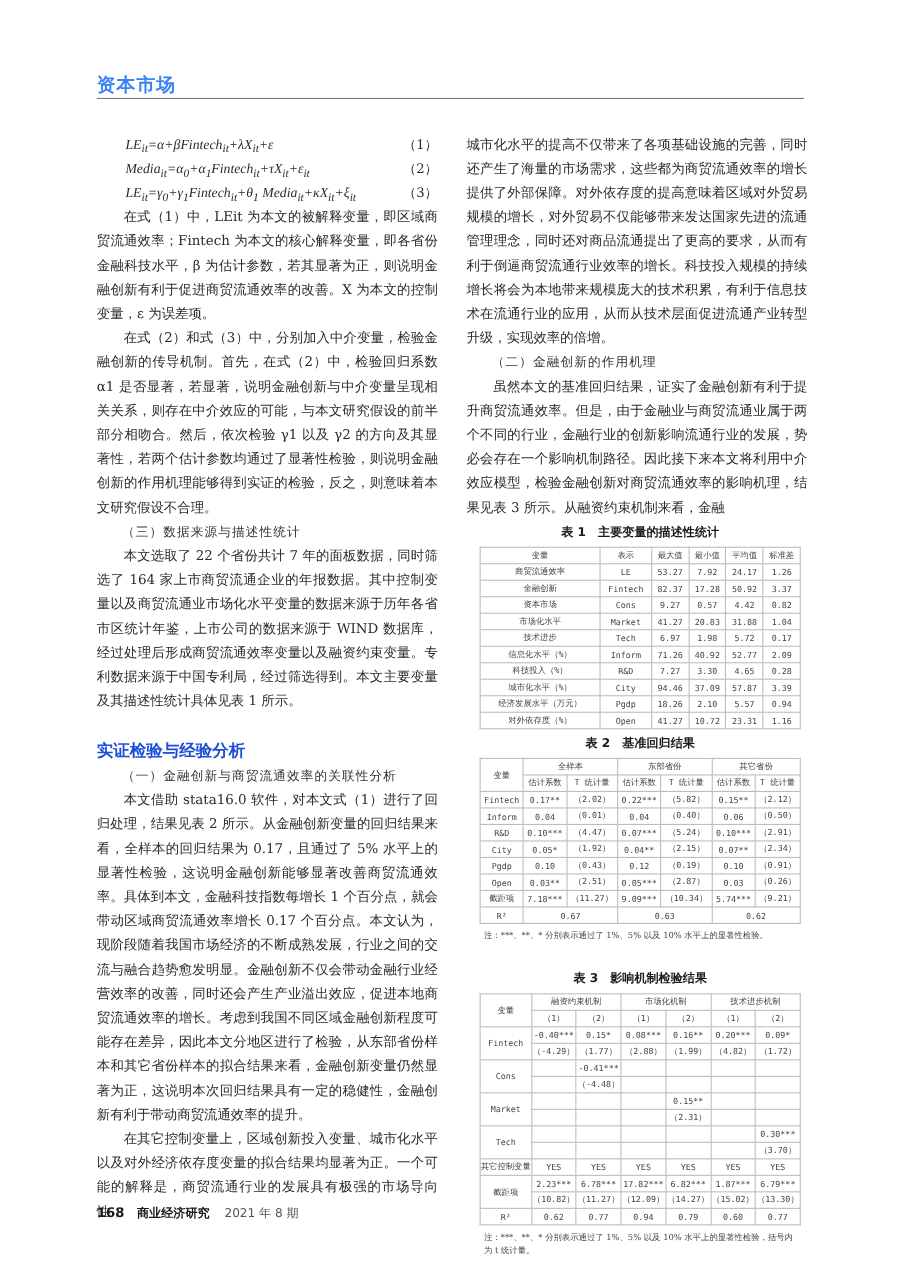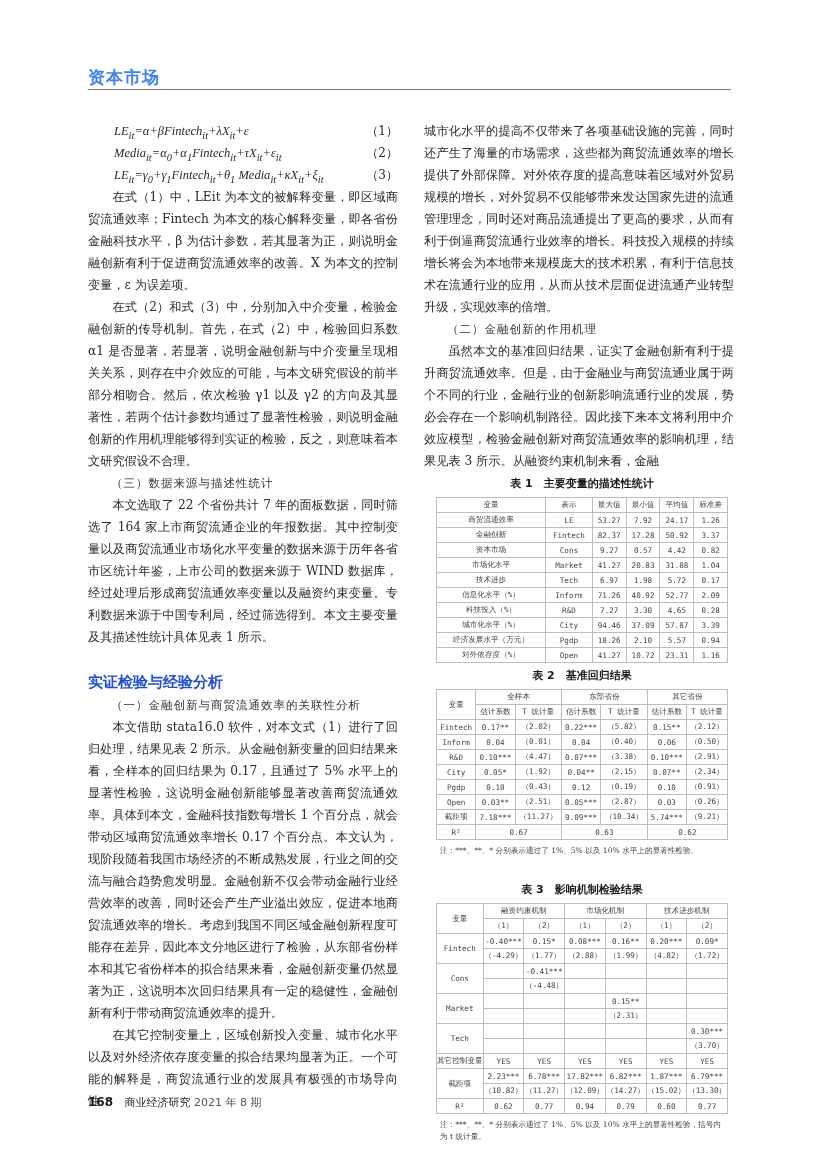--- a/index.html
+++ b/index.html
@@ -24,21 +24,21 @@
   .tbl-title { text-align: center; font-family: "DejaVu Sans", sans-serif; font-weight: bold;
                font-size: 11px; margin-bottom: 6px; color: #1a1a1a; }
   table { border-collapse: collapse; width: 100%; font-family: "DejaVu Sans Mono", monospace;
           font-size: 7.6px; color: #444; }
   td, th { border: 0.8px solid #bdbdbd; text-align: center; padding: 0; height: 14px;
            font-weight: normal; white-space: nowrap; }
   .tbl-note { font-size: 7.6px; color: #444; margin-top: 5px; line-height: 12px; padding-left: 4px; }
   .footer { position: absolute; left: 88px; top: 1095px; font-size: 11px;
             font-family: "DejaVu Sans", sans-serif; color: #1a1a1a; }
   .footer .pg { font-weight: bold; font-size: 12px; margin-right: 8px; }
-  .footer .jn { font-weight: normal; margin-right: 0; }
+  .footer .jn { font-weight: bold; margin-right: 10px; }
   .footer .is { color: #555; }
 </style>
 </head>
 <body>
 
 <div class="header-title">资本市场</div>
 <div class="header-rule"></div>
 
 <div class="col col-left">
   <div class="eq">
@@ -204,21 +204,21 @@
           <td>0.04</td>
           <td>（0.40）</td>
           <td>0.06</td>
           <td>（0.50）</td>
         </tr>
         <tr>
           <td>R&amp;D</td>
           <td>0.10***</td>
           <td>（4.47）</td>
           <td>0.07***</td>
-          <td>（3.38）</td>
+          <td>（5.24）</td>
           <td>0.10***</td>
           <td>（2.91）</td>
         </tr>
         <tr>
           <td>City</td>
           <td>0.05*</td>
           <td>（1.92）</td>
           <td>0.04**</td>
           <td>（2.15）</td>
           <td>0.07**</td>

